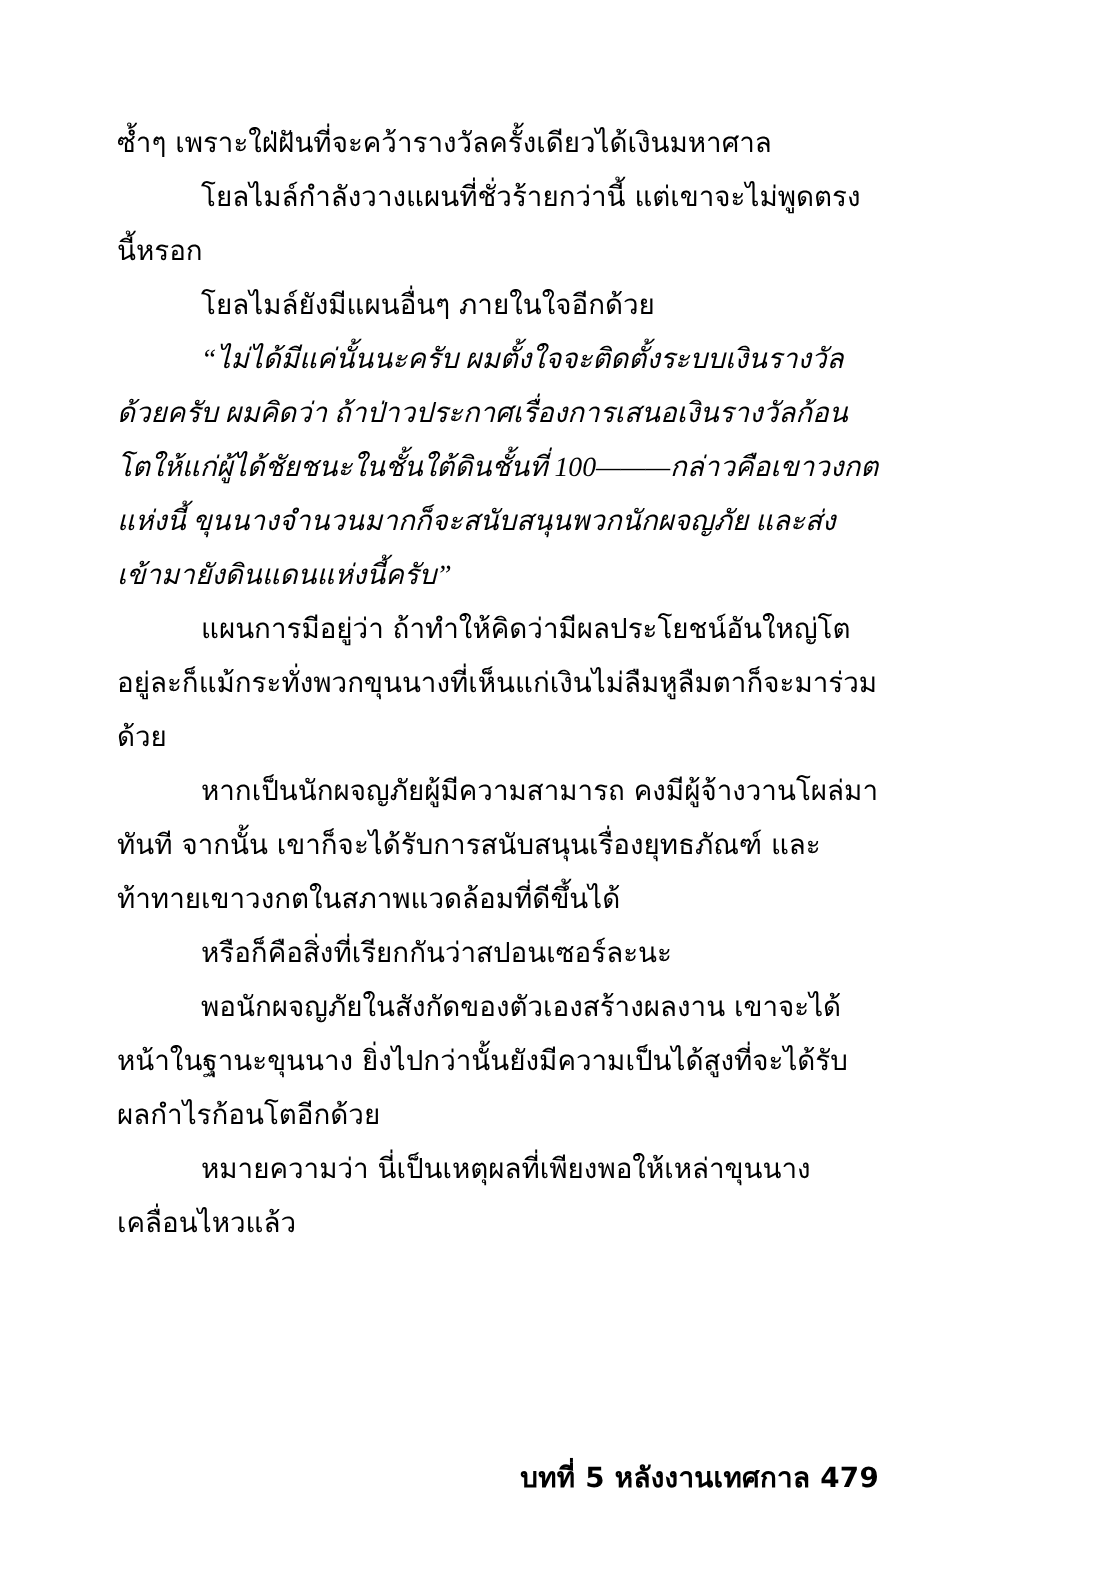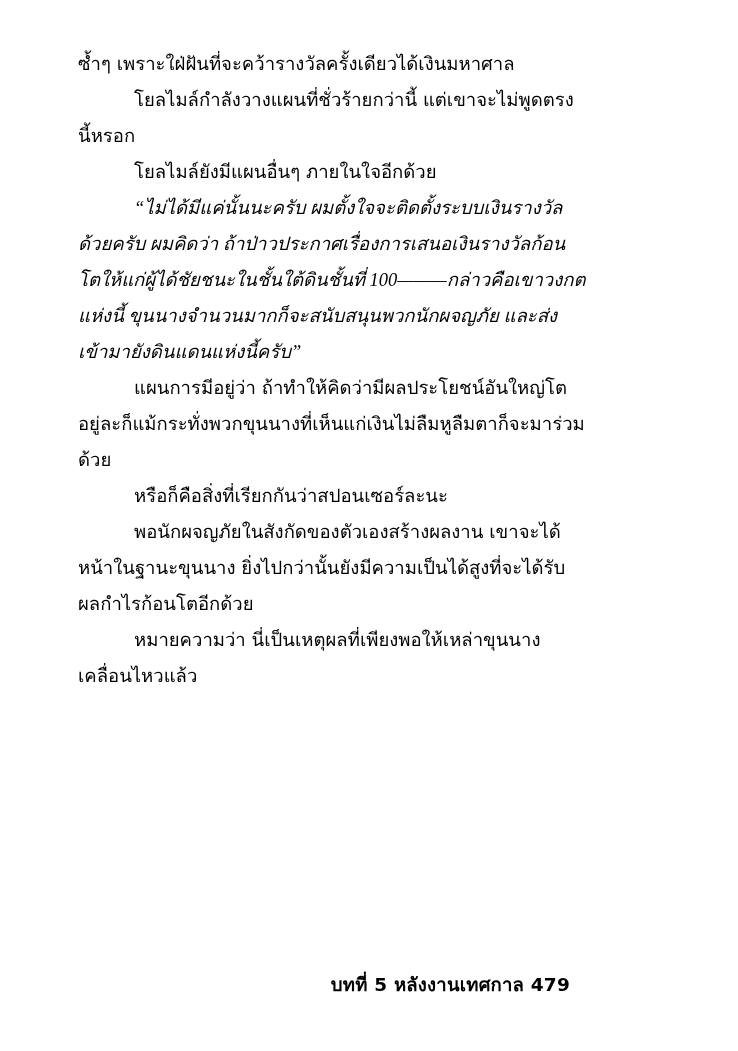--- a/index.html
+++ b/index.html
@@ -12,56 +12,57 @@
     height: 1051px;
     font-family: "DejaVu Sans", "Liberation Sans", sans-serif;
     color: #000000;
     position: relative;
     overflow: hidden;
   }
   .page {
     box-sizing: border-box;
     width: 658px;
     height: 1051px;
-    padding: 46px 72px 40px 78px;
+    padding: 78px 72px 40px 78px;
     position: relative;
   }
   .body-text {
     font-size: 18.5px;
     line-height: 36px;
     text-align: left;
   }
   .para {
     margin: 0;
     text-indent: 56px;
   }
   .para.noindent {
     text-indent: 0;
   }
   .para.italic {
     font-style: italic;
     font-family: Liberation Serif, serif;
   }
   .footer {
     position: absolute;
-    right: 88px;
+    right: 72px;
     bottom: 52px;
     font-size: 18.5px;
     font-weight: bold;
     letter-spacing: 0.2px;
   }
 </style>
 </head>
 <body>
 
 <div class="page">
   <div class="body-text">
     <p class="para noindent">ซ้ำๆ เพราะใฝ่ฝันที่จะคว้ารางวัลครั้งเดียวได้เงินมหาศาล</p>
     <p class="para">โยลไมล์กำลังวางแผนที่ชั่วร้ายกว่านี้ แต่เขาจะไม่พูดตรงนี้หรอก</p>
     <p class="para">โยลไมล์ยังมีแผนอื่นๆ ภายในใจอีกด้วย</p>
     <p class="para italic">“ไม่ได้มีแค่นั้นนะครับ ผมตั้งใจจะติดตั้งระบบเงินรางวัลด้วยครับ ผมคิดว่า ถ้าป่าวประกาศเรื่องการเสนอเงินรางวัลก้อนโตให้แก่ผู้ได้ชัยชนะในชั้นใต้ดินชั้นที่ 100———กล่าวคือเขาวงกตแห่งนี้ ขุนนางจำนวนมากก็จะสนับสนุนพวกนักผจญภัย และส่งเข้ามายังดินแดนแห่งนี้ครับ”</p>
     <p class="para">แผนการมีอยู่ว่า ถ้าทำให้คิดว่ามีผลประโยชน์อันใหญ่โตอยู่ละก็แม้กระทั่งพวกขุนนางที่เห็นแก่เงินไม่ลืมหูลืมตาก็จะมาร่วมด้วย</p>
+    <p class="para">หากเป็นนักผจญภัยผู้มีความสามารถ คงมีผู้จ้างวานโผล่มาทันที จากนั้น เขาก็จะได้รับการสนับสนุนเรื่องยุทธภัณฑ์ และท้าทายเขาวงกตในสภาพแวดล้อมที่ดีขึ้นได้</p>
     <p class="para">หรือก็คือสิ่งที่เรียกกันว่าสปอนเซอร์ละนะ</p>
     <p class="para">พอนักผจญภัยในสังกัดของตัวเองสร้างผลงาน เขาจะได้หน้าในฐานะขุนนาง ยิ่งไปกว่านั้นยังมีความเป็นได้สูงที่จะได้รับผลกำไรก้อนโตอีกด้วย</p>
     <p class="para">หมายความว่า นี่เป็นเหตุผลที่เพียงพอให้เหล่าขุนนางเคลื่อนไหวแล้ว</p>
   </div>
   <div class="footer">บทที่ 5 หลังงานเทศกาล 479</div>
 </div>
 
 </body></html>

